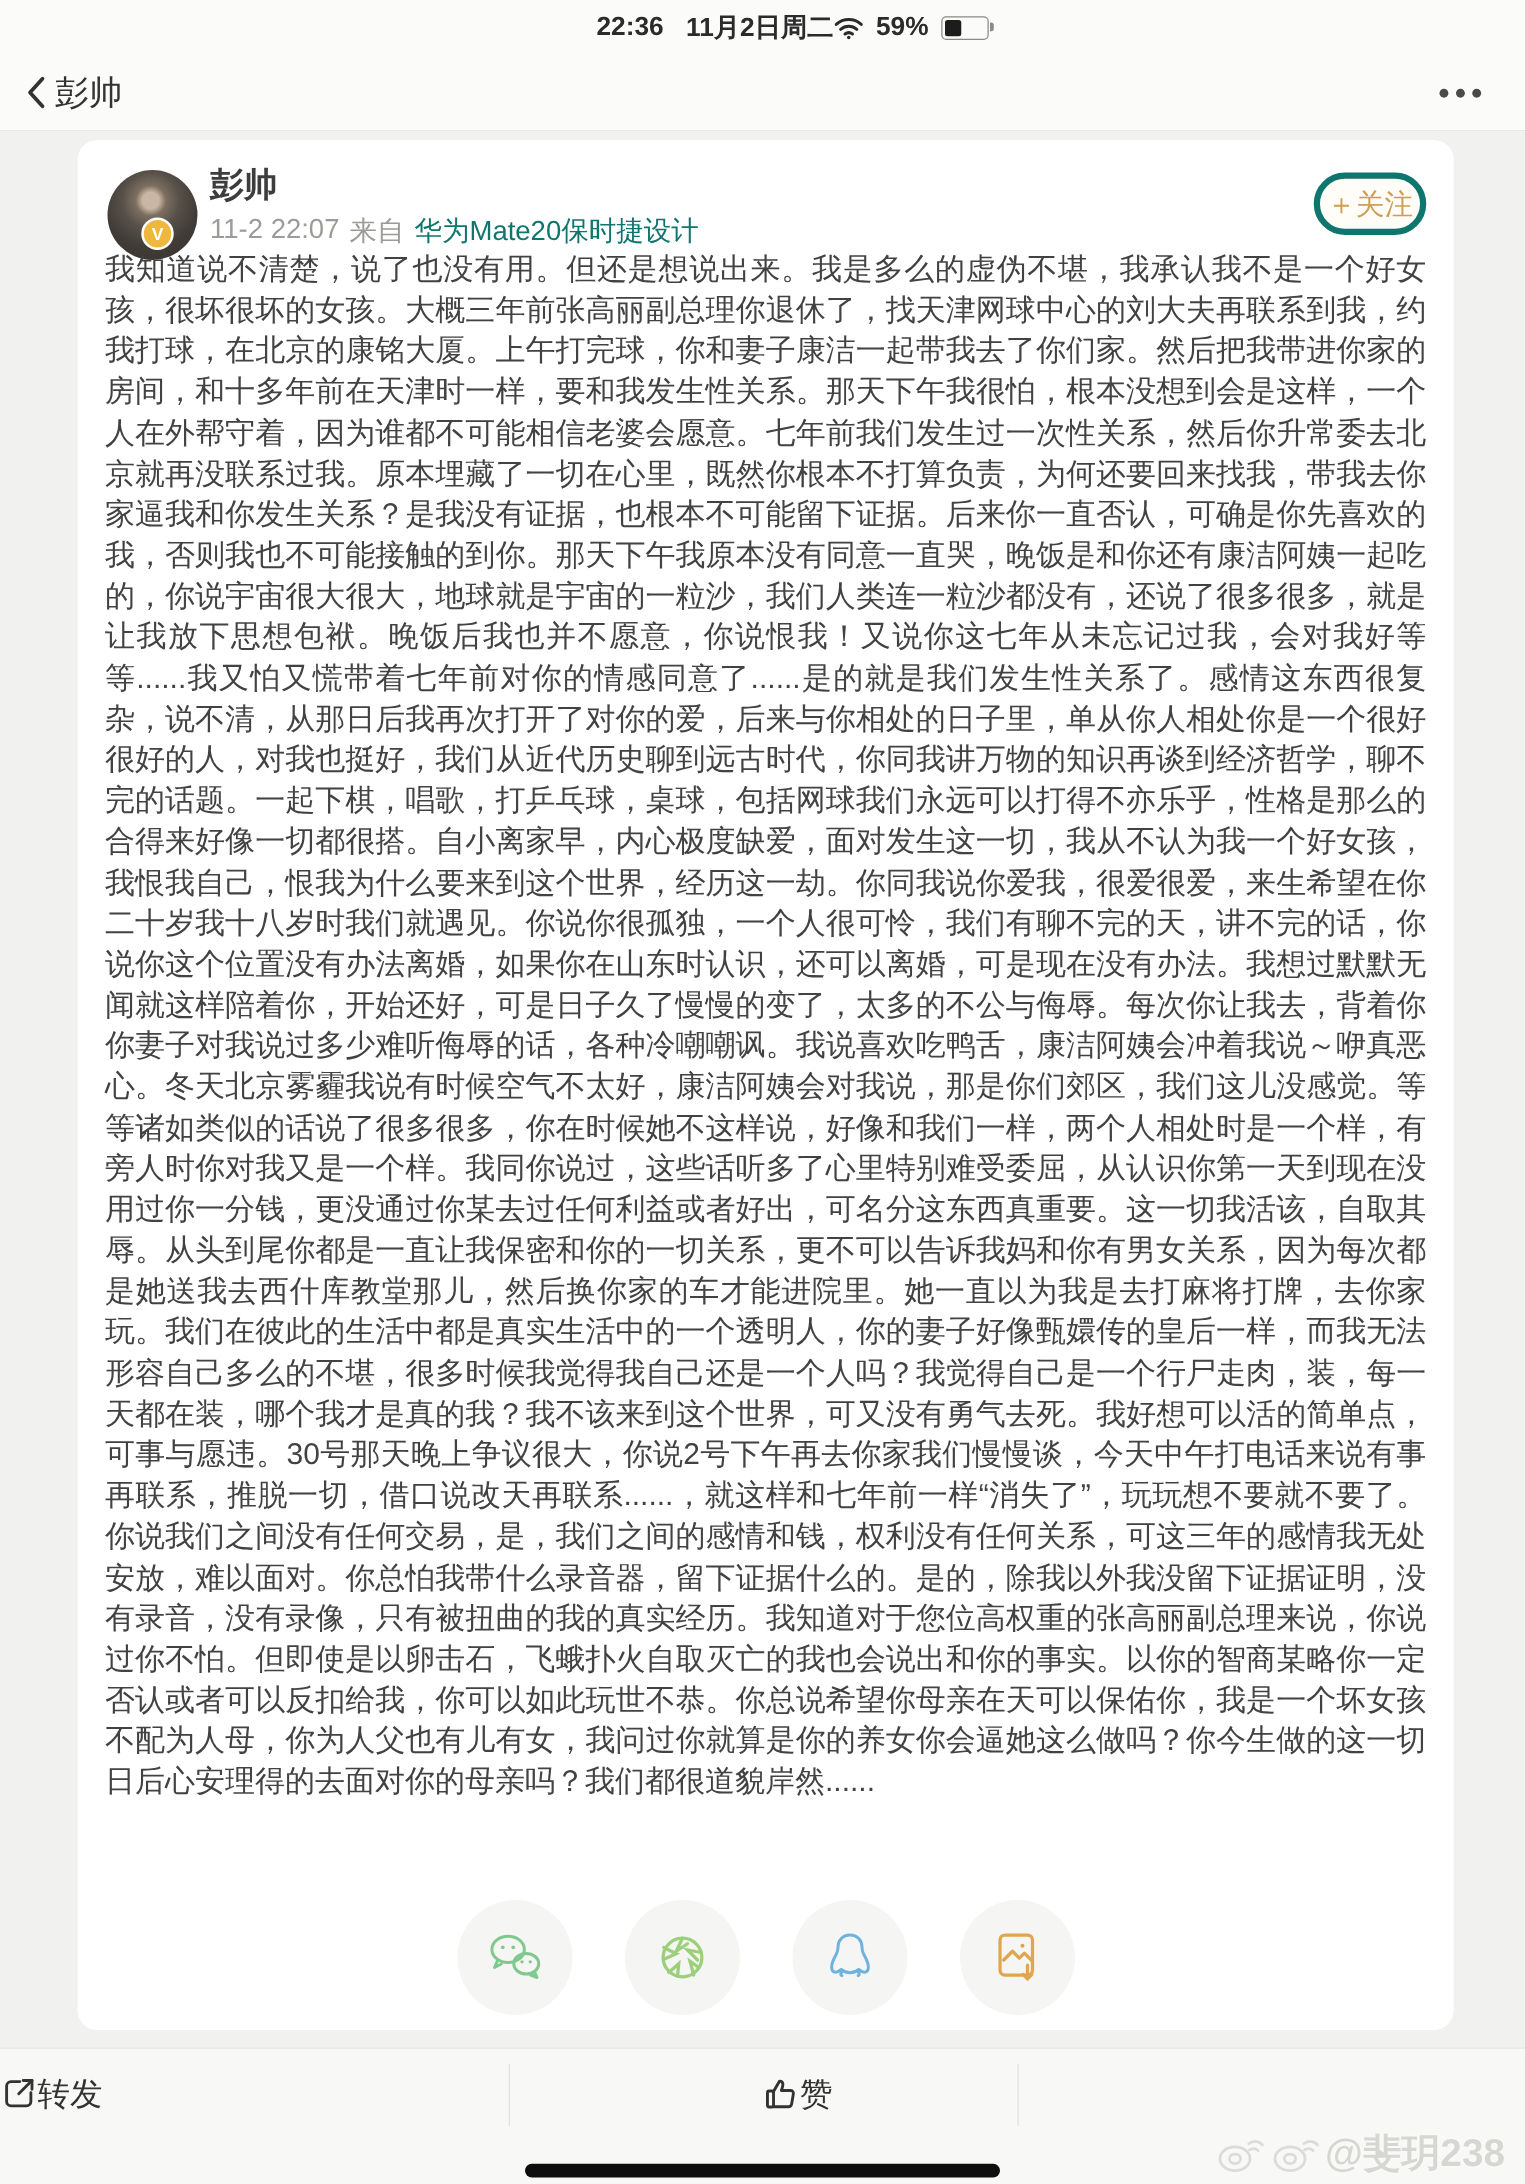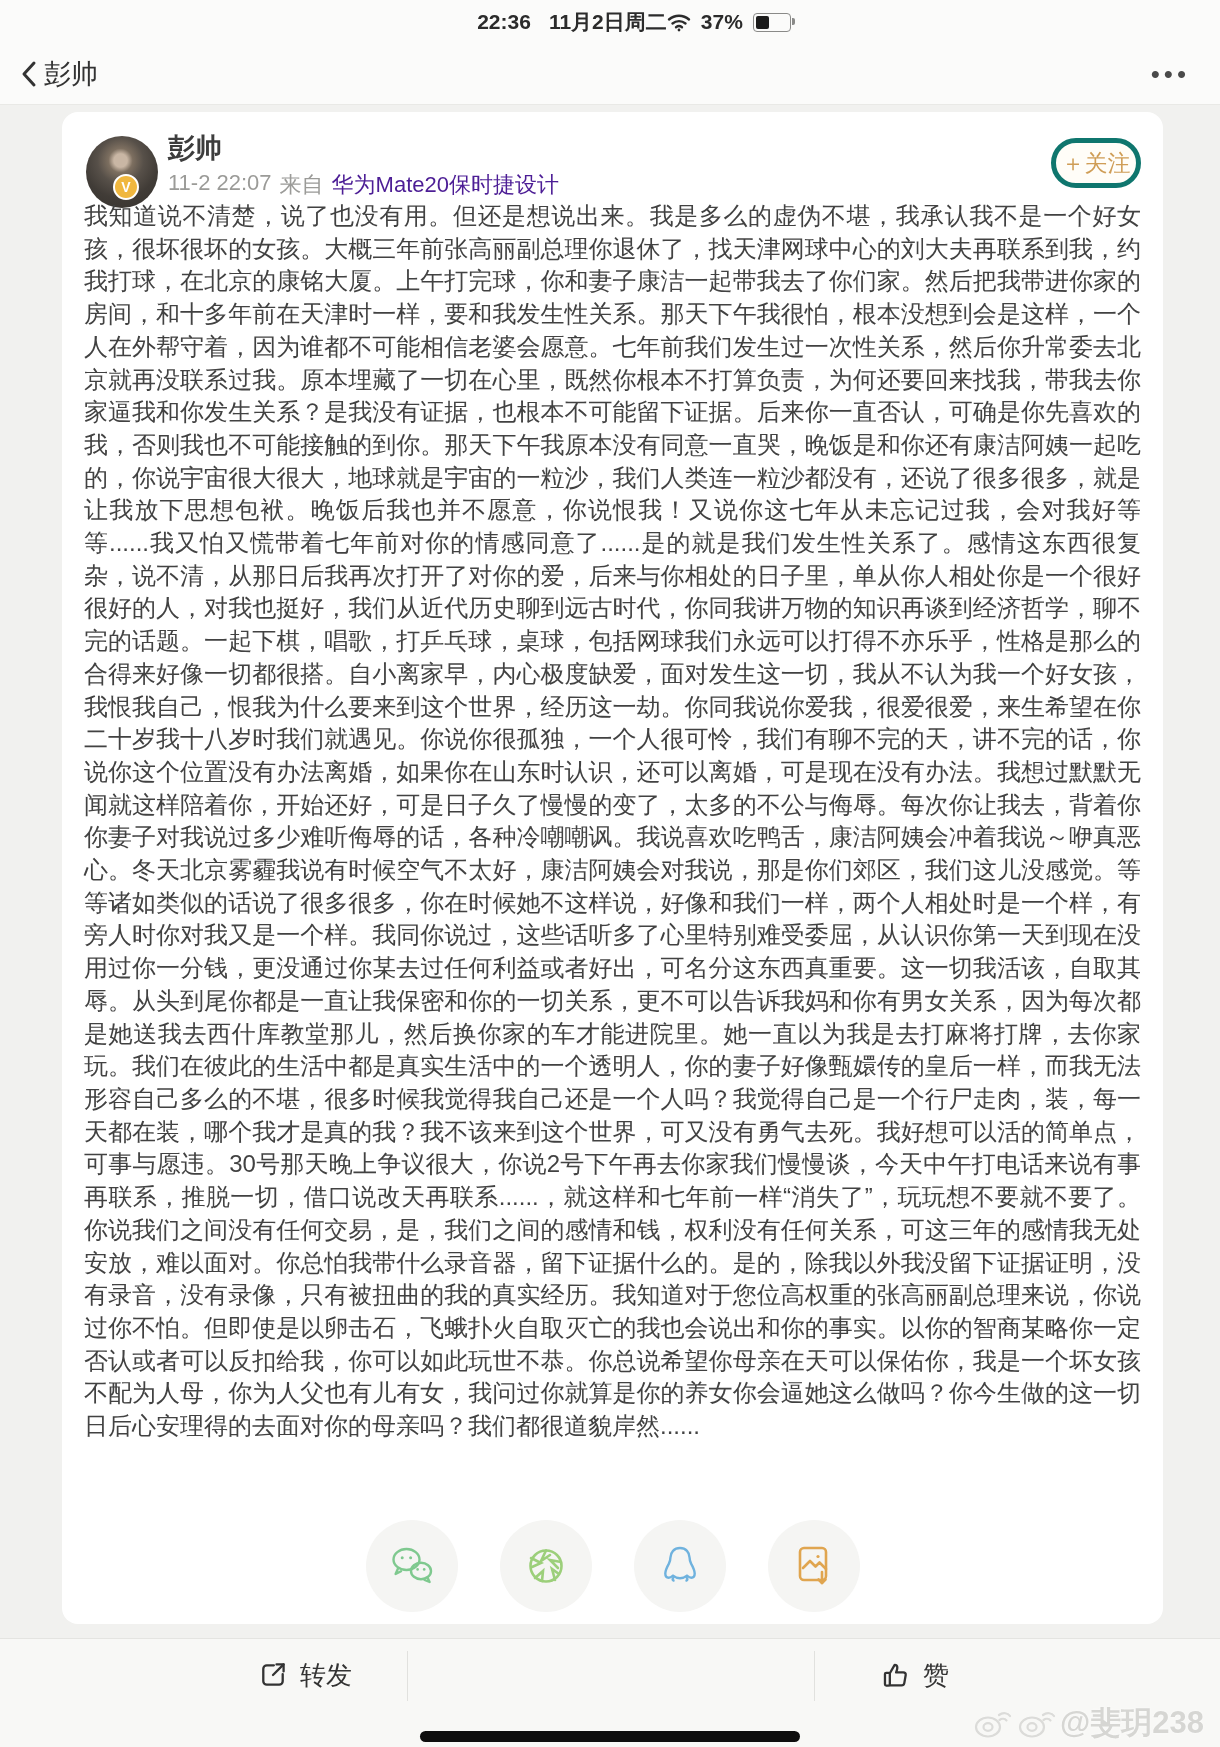--- a/index.html
+++ b/index.html
@@ -45,21 +45,21 @@
     cursor:pointer;
   }
   .v-badge{
     position:absolute;left:51px;top:62px;width:26px;height:26px;border-radius:50%;
     background:#f0b73f;border:2px solid #ffffff;box-sizing:border-box;
     display:flex;align-items:center;justify-content:center;
     color:#fff;font-size:14px;font-weight:700;
   }
   .author-name{position:absolute;left:106px;top:18px;font-size:27px;font-weight:600;color:#3d3d3d;cursor:pointer;}
   .meta-line{position:absolute;left:106px;top:58px;font-size:22px;color:#9b9b98;display:flex;gap:8px;}
-  .meta-line .src{color:#4c1d95;cursor:pointer;}
+  .meta-line .src{color:#0f766e;cursor:pointer;}
   .follow-btn{
     position:absolute;right:22px;top:26px;width:90px;height:50px;
     border:5px solid #0f766e;border-radius:27px;box-sizing:border-box;
     display:flex;align-items:center;justify-content:center;
     color:#cf9d56;font-size:23px;cursor:pointer;background:#fffdf8;
   }
   .post-body{
     position:absolute;left:22px;top:88px;width:1057px;
     font-size:24px;line-height:32.7px;color:#424242;
     text-align:justify;text-justify:inter-ideograph;word-break:break-all;
@@ -72,21 +72,21 @@
     width:92px;height:92px;border-radius:50%;background:#f5f5f3;
     display:flex;align-items:center;justify-content:center;cursor:pointer;
   }
   
   .bottom-bar{
     position:absolute;left:0;top:1638px;width:1220px;height:109px;
     background:#f8f8f6;border-top:1px solid #e4e4e1;
   }
   .bottom-items{display:flex;width:100%;height:72px;}
   .bottom-item{
-    flex:1;display:flex;align-items:center;justify-content:center;gap:12px;
+    flex:1;display:flex;align-items:center;justify-content:flex-start;gap:0;
     font-size:26px;color:#333;cursor:pointer;
   }
   .vdiv{position:absolute;top:12px;width:1px;height:50px;background:#e1e1de;}
   .vdiv.d1{left:407px;} .vdiv.d2{left:814px;}
   .home-indicator{
     position:absolute;left:50%;bottom:6px;transform:translateX(-50%);
     width:380px;height:11px;border-radius:6px;background:#0e0e0e;cursor:grab;
   }
   .watermark{
     position:absolute;right:16px;bottom:4px;display:flex;align-items:center;gap:4px;
@@ -109,21 +109,21 @@
       </div>
       <div class="status-right">
         <span class="wifi-svg">
           <svg width="24" height="19" viewBox="0 0 24 19" fill="none" stroke="#2b2b2b" stroke-width="2.4" stroke-linecap="round">
             <path d="M2 6.5a15 15 0 0 1 20 0"></path>
             <path d="M5.5 10.5a10 10 0 0 1 13 0"></path>
             <path d="M9 14.2a5 5 0 0 1 6 0"></path>
             <circle cx="12" cy="17" r="1.4" fill="#2b2b2b" stroke="none"></circle>
           </svg>
         </span>
-        <span>37%</span>
+        <span>59%</span>
         <span class="battery">
             <span class="fill"></span>
             <span class="tip"></span>
           </span>
       </div>
     </div>
     <div class="nav-bar">
       <div class="back-group">
         <span>
           <svg width="18" height="30" viewBox="0 0 18 30" fill="none" stroke="#333" stroke-width="3" stroke-linecap="round" stroke-linejoin="round">

